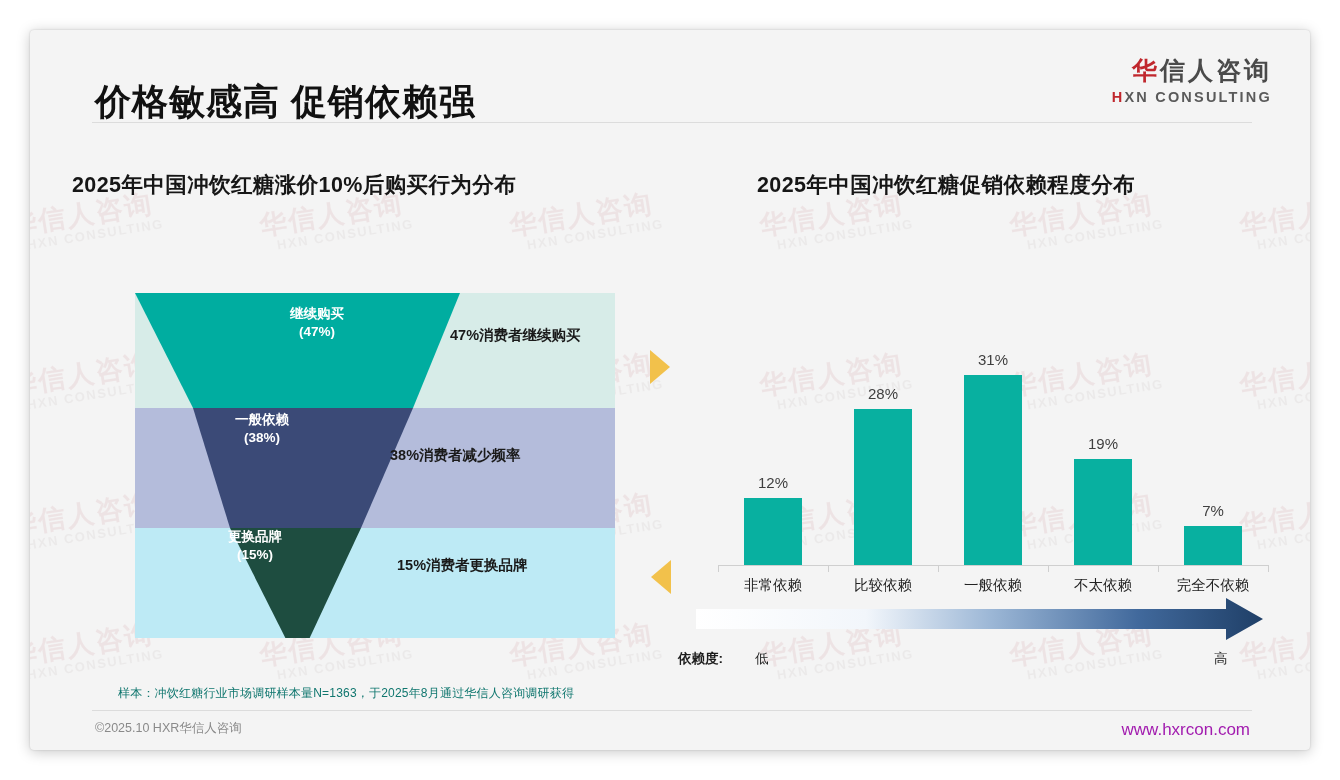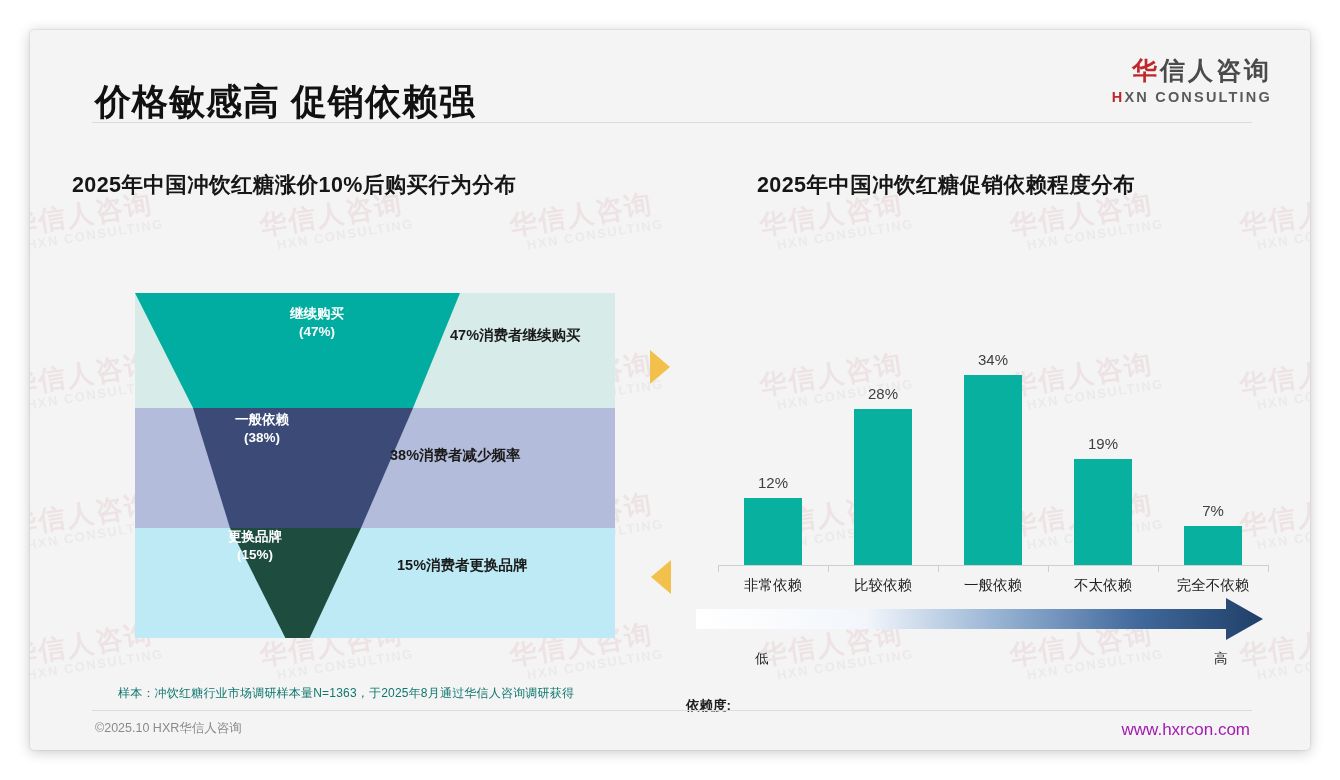--- a/index.html
+++ b/index.html
@@ -260,24 +260,23 @@
   .legend-row {
     position: absolute;
     left: 0;
     top: 54px;
     width: 600px;
     font-size: 13.5px;
     color: #1d1d1d;
   }
   .legend-title {
     position: absolute;
-    left: 8px;
+    left: 0;
     top: 0;
     font-weight: 700;
-    margin-top: 47px;
   }
   .legend-low  { position: absolute; left: 77px;  top: 0; }
   .legend-high { position: absolute; left: 536px; top: 0; }
 
   
   .footnote {
     position: absolute;
     left: 88px;
     top: 655px;
     font-size: 12px;
@@ -465,21 +464,21 @@
     <div class="plot" id="bar-plot">
         <div class="bar-col">
           <div class="bar-value">12%</div>
           <div class="bar" style="background: rgb(8, 176, 160); height: 67px;"></div>
         </div>
         <div class="bar-col">
           <div class="bar-value">28%</div>
           <div class="bar" style="background: rgb(8, 176, 160); height: 156px;"></div>
         </div>
         <div class="bar-col">
-          <div class="bar-value">34%</div>
+          <div class="bar-value">31%</div>
           <div class="bar" style="background: rgb(8, 176, 160); height: 190px;"></div>
         </div>
         <div class="bar-col">
           <div class="bar-value">19%</div>
           <div class="bar" style="background: rgb(8, 176, 160); height: 106px;"></div>
         </div>
         <div class="bar-col">
           <div class="bar-value">7%</div>
           <div class="bar" style="background: rgb(8, 176, 160); height: 39px;"></div>
         </div>

